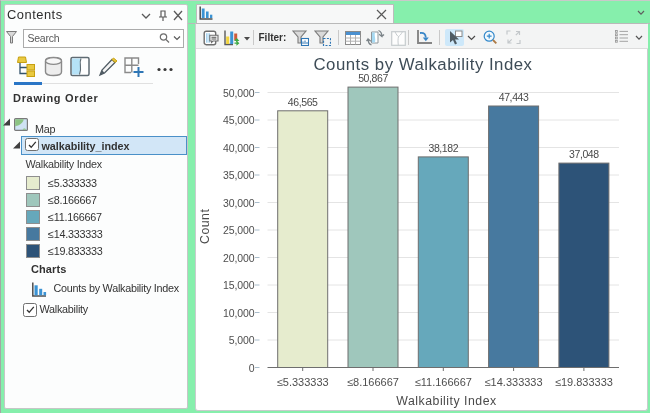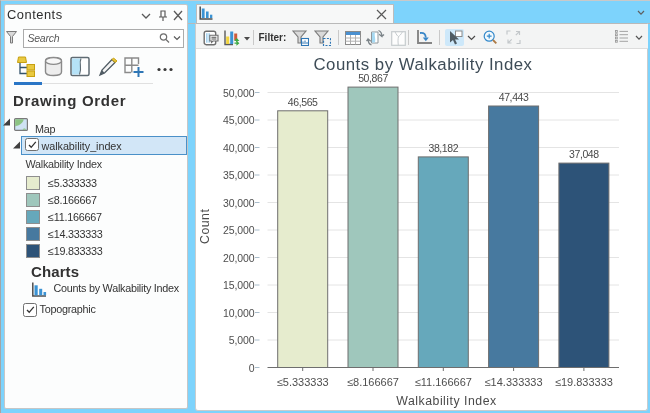--- a/index.html
+++ b/index.html
@@ -1,21 +1,21 @@
 <!DOCTYPE html>
 <html><head>
 <meta charset="utf-8">
 <style>
   html,body{margin:0;padding:0;}
-  #root{position:relative;width:650px;height:413px;background:#7dd3fc;font-family:"Liberation Sans",sans-serif;overflow:hidden;
+  #root{position:relative;width:650px;height:413px;background:#86efac;font-family:"Liberation Sans",sans-serif;overflow:hidden;
     border-left:1px solid #a5a5a5;border-top:1px solid #c9c9c9;box-sizing:border-box;}
   .abs{position:absolute;}
   #lpanel{left:3px;top:3px;width:184px;height:405px;background:#fcfdfd;border:1px solid #c6c6c6;border-radius:2px;box-sizing:border-box;}
   .ltext{position:absolute;color:#333333;font-size:10.8px;letter-spacing:-0.25px;white-space:nowrap;}
-  .lbold{position:absolute;color:#323232;font-size:15px;font-weight:bold;letter-spacing:0.1px;white-space:nowrap;}
+  .lbold{position:absolute;color:#323232;font-size:11px;font-weight:bold;letter-spacing:0.1px;white-space:nowrap;}
   #tab{left:195px;top:3px;width:198px;height:20px;background:#f7f8f8;border:1px solid #bcbcbc;border-bottom:none;box-sizing:border-box;}
   #tabline{left:187px;top:22px;width:463px;height:1px;background:#b9b9b9;}
   #rview{left:193.5px;top:22px;width:453.5px;height:388px;background:#ffffff;border:1px solid #c9cccd;border-top:1px solid #b9b9b9;border-radius:0 0 3px 3px;box-sizing:border-box;}
   #toolbar{left:194.5px;top:23px;width:452.5px;height:25px;background:#f3f4f4;border-bottom:1px solid #dcdcdc;box-sizing:border-box;}
   .sep{position:absolute;top:28.5px;width:1px;height:15px;background:#c9c9c9;}
 </style>
 </head>
 <body>
 <div id="root">
   <div id="lpanel" class="abs"></div>
@@ -25,21 +25,21 @@
       <path d="M1 4 L5 8 L9 4" fill="none" stroke="#5a5a5a" stroke-width="1.3"></path>
       <g stroke="#5a5a5a" fill="none" stroke-width="1.2">
         <path d="M20 1 L24 1 L24 7 L20 7 Z M18 7 L26 7 M22 7 L22 11"></path>
       </g>
       <path d="M33 1 L41 10 M41 1 L33 10" stroke="#5a5a5a" stroke-width="1.3" fill="none"></path>
     </svg>
     <svg class="abs" style="left:4.5px;top:30px;" width="11" height="13" viewBox="0 0 11 13">
       <path d="M0.5 0.5 L10.5 0.5 L6.5 5.5 L6.5 12 L4.5 12 L4.5 5.5 Z" fill="#d9d9d9" stroke="#7a7a7a" stroke-width="1"></path>
     </svg>
     <div class="abs" style="left:21.5px;top:27.5px;width:161px;height:19px;background:#fff;border:1px solid #ababab;box-sizing:border-box;"></div>
-    <div class="ltext" style="left:26.5px;top:31px;font-style:italic;color:#595959;font-size:10.5px;">Search</div>
+    <div class="ltext" style="left:26.5px;top:31px;color:#595959;font-size:10.5px;">Search</div>
     <svg class="abs" style="left:158px;top:31.5px;" width="22" height="11" viewBox="0 0 22 11">
       <circle cx="4.5" cy="4" r="3.2" fill="none" stroke="#6e6e6e" stroke-width="1.2"></circle>
       <path d="M7 6.5 L10 9.5" stroke="#6e6e6e" stroke-width="1.2"></path>
       <path d="M15 3.5 L18 6.5 L21 3.5" fill="none" stroke="#5a5a5a" stroke-width="1.2"></path>
     </svg>
     <svg class="abs" style="left:15px;top:54.5px;" width="158" height="22" viewBox="0 0 158 22">
       <g>
         <path d="M1.5 6.5 L2.5 1 L9.5 1 L10.5 6.5 Z" fill="#e9c940" stroke="#c7a011" stroke-width="1"></path>
         <path d="M4 7 L4 17.5 L11 17.5 M4 11.5 L11 11.5" fill="none" stroke="#33536b" stroke-width="1.3"></path>
         <rect x="11" y="8.5" width="7.5" height="5.5" fill="#e9c940" stroke="#c7a011" stroke-width="1"></rect>
@@ -82,21 +82,21 @@
     </svg>
     <div class="ltext" style="left:34px;top:122px;">Map</div>
     <div class="abs" style="left:20px;top:134.5px;width:165.5px;height:19px;background:#d2e6f7;border:1px solid #4a90c8;box-sizing:border-box;"></div>
     <svg class="abs" style="left:12px;top:140px;" width="8" height="8" viewBox="0 0 8 8">
         <polygon points="7,0.5 7,7.5 0,7.5" fill="#404040"></polygon>
       </svg>
     <div class="abs" style="left:24px;top:136.5px;width:13.5px;height:13.5px;background:#fff;border:1px solid #707070;border-radius:2.5px;box-sizing:border-box;"></div>
     <svg class="abs" style="left:26.5px;top:139.5px;" width="9" height="8" viewBox="0 0 9 8">
         <path d="M1 4 L3.2 6.3 L7.8 0.8" fill="none" stroke="#323232" stroke-width="1.3"></path>
       </svg>
-    <div class="ltext" style="left:40.5px;top:139px;letter-spacing:-0.05px;">walkability_index</div>
+    <div class="ltext" style="left:40.5px;top:139px;letter-spacing:-0.05px;font-weight:bold;">walkability_index</div>
     <div class="ltext" style="left:24.5px;top:157px;color:#3a3a3a;">Walkability Index</div>
     <div class="abs" style="left:25px;top:175px;width:14px;height:14px;background:#e6ecce;border:1px solid #8e8e8e;box-sizing:border-box;"></div>
     <div class="abs" style="left:25px;top:192px;width:14px;height:14px;background:#9fc7bc;border:1px solid #8e8e8e;box-sizing:border-box;"></div>
     <div class="abs" style="left:25px;top:209px;width:14px;height:14px;background:#66a8bb;border:1px solid #8e8e8e;box-sizing:border-box;"></div>
     <div class="abs" style="left:25px;top:226px;width:14px;height:14px;background:#47799f;border:1px solid #8e8e8e;box-sizing:border-box;"></div>
     <div class="abs" style="left:25px;top:243px;width:14px;height:14px;background:#2d5378;border:1px solid #8e8e8e;box-sizing:border-box;"></div>
     <div class="ltext" style="left:47px;top:175.5px;">≤5.333333</div>
     <div class="ltext" style="left:47px;top:192.5px;">≤8.166667</div>
     <div class="ltext" style="left:47px;top:209.5px;">≤11.166667</div>
     <div class="ltext" style="left:47px;top:226.5px;">≤14.333333</div>
@@ -106,21 +106,21 @@
       <path d="M1.8 1.5 L1.8 15 L15 15" stroke="#4e4e4e" stroke-width="1.5" fill="none"></path>
       <rect x="3.5" y="4.3" width="3.2" height="10" fill="#3b93d4"></rect>
       <rect x="8.2" y="7.8" width="3" height="6.5" fill="#3b93d4"></rect>
       <rect x="12.5" y="11" width="2.6" height="3.3" fill="#3b93d4"></rect>
     </svg>
     <div class="ltext" style="left:52.5px;top:281px;">Counts by Walkability Index</div>
     <div class="abs" style="left:22px;top:302px;width:13.7px;height:13.7px;background:#fff;border:1px solid #707070;border-radius:2.5px;box-sizing:border-box;"></div>
     <svg class="abs" style="left:24.5px;top:305px;" width="9" height="8" viewBox="0 0 9 8">
         <path d="M1 4 L3.2 6.3 L7.8 0.8" fill="none" stroke="#323232" stroke-width="1.3"></path>
       </svg>
-    <div class="ltext" style="left:38.5px;top:302px;">Topographic</div>
+    <div class="ltext" style="left:38.5px;top:302px;">Walkability</div>
   </div>
   <div id="tabline" class="abs"></div>
   <div id="tab" class="abs"></div>
   <div id="rview" class="abs"></div>
   <div id="toolbar" class="abs"></div>
   <div id="tab-content" class="abs" style="left:0px;top:0;width:650px;height:55px;">
     <svg class="abs" style="left:198px;top:4.5px;" width="15" height="14" viewBox="0 0 15 14">
       <path d="M1.2 0.5 L1.2 13 L13.5 13" stroke="#4e4e4e" stroke-width="1.5" fill="none"></path>
       <rect x="2.8" y="2.5" width="2.8" height="9.5" fill="#3b93d4"></rect>
       <rect x="7" y="5.5" width="2.6" height="6.5" fill="#3b93d4"></rect>

